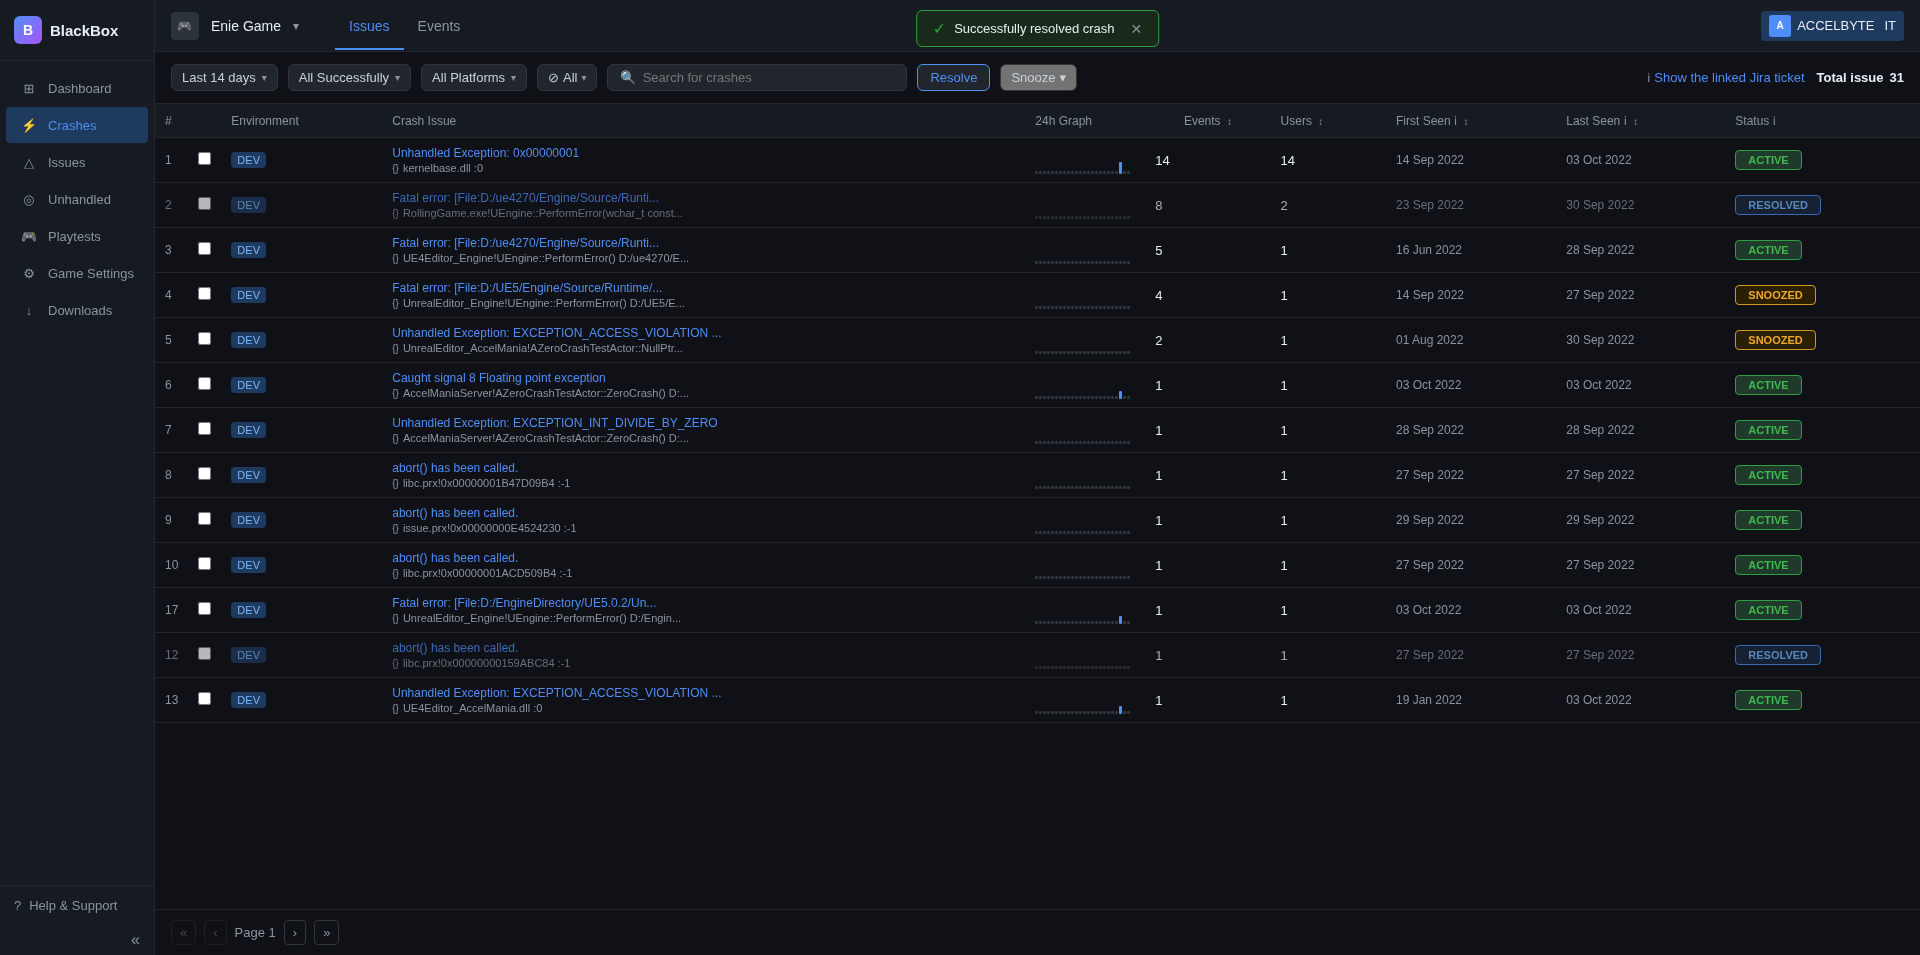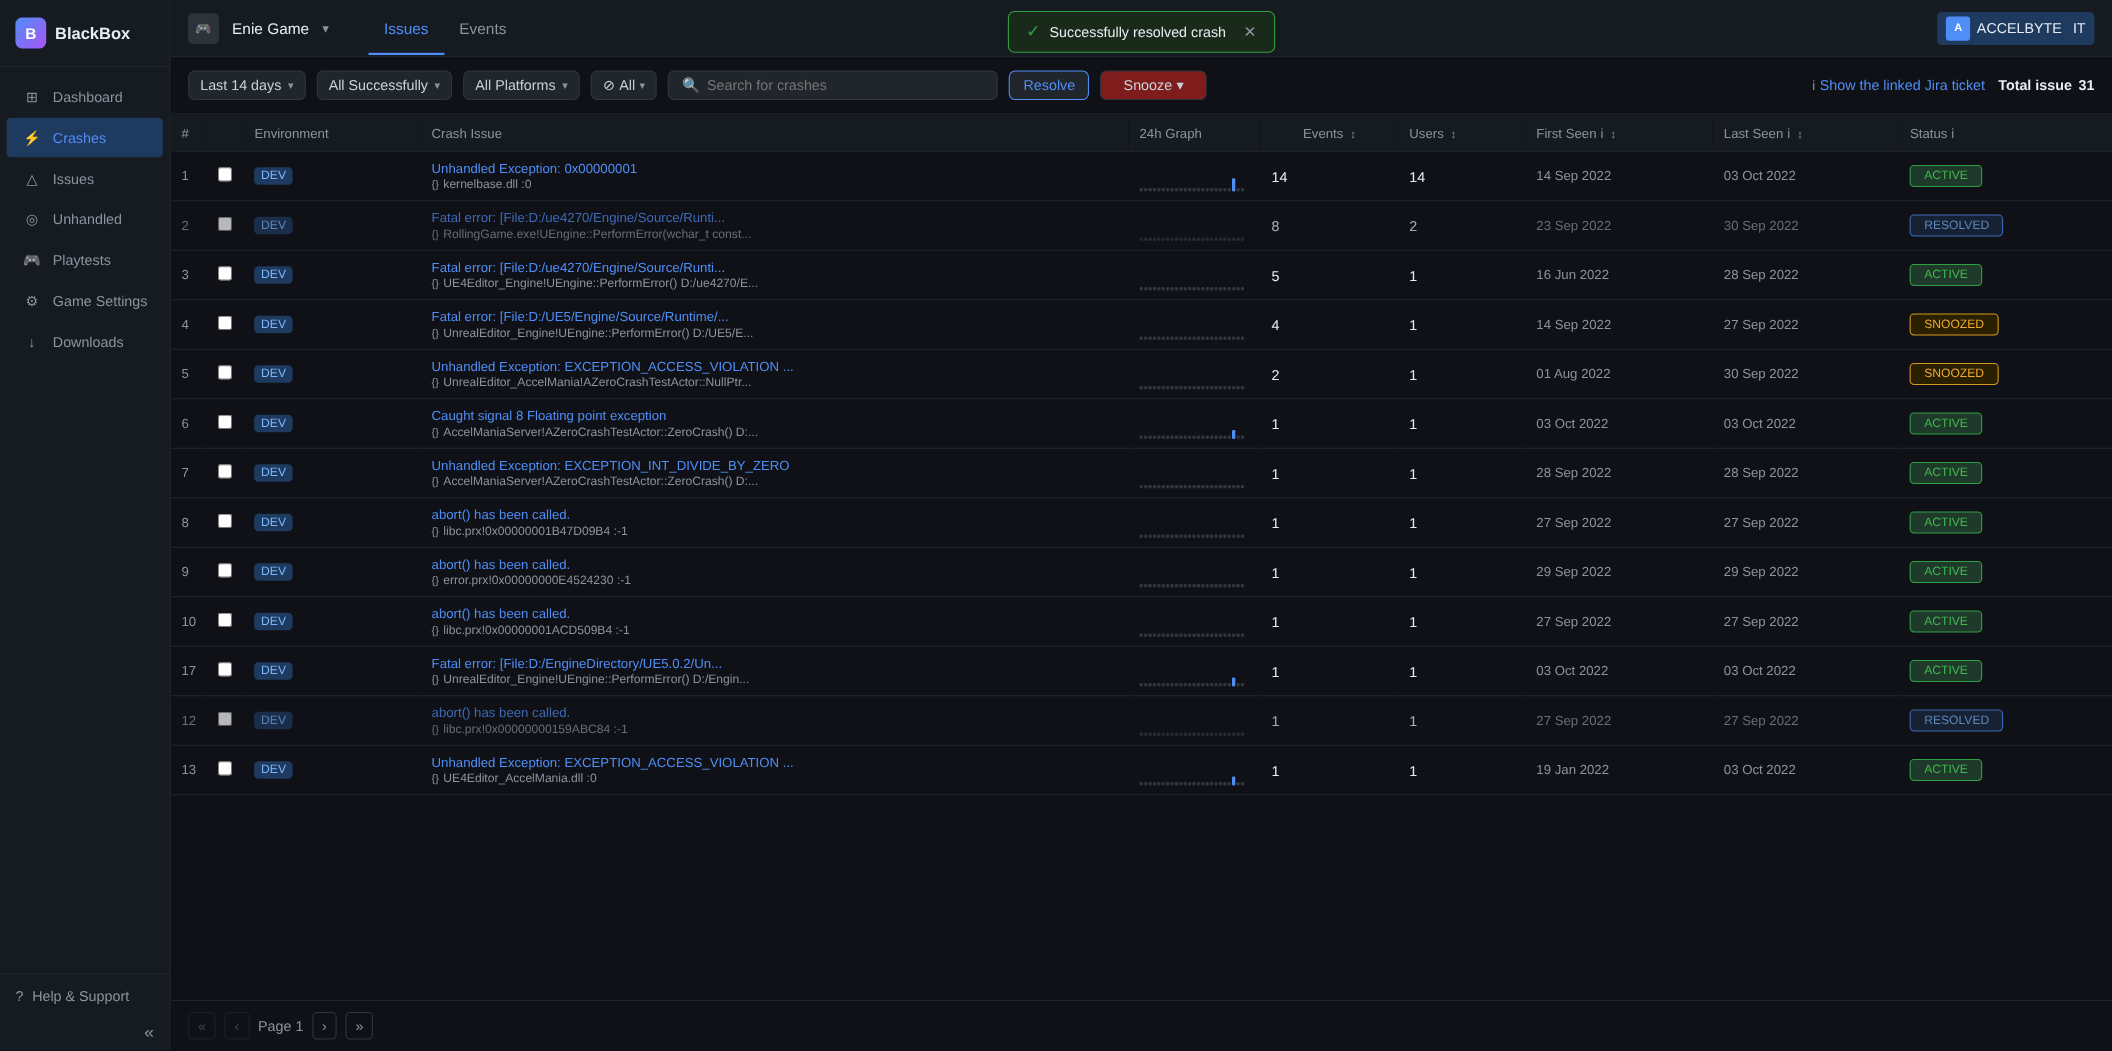--- a/index.html
+++ b/index.html
@@ -46,21 +46,21 @@
 
     
     .toolbar { padding: 12px 16px; display: flex; align-items: center; gap: 10px; border-bottom: 1px solid #21262d; background: #0f1117; }
     .toolbar-right { margin-left: auto; display: flex; align-items: center; gap: 12px; }
     .filter-btn { display: flex; align-items: center; gap: 6px; background: #21262d; border: 1px solid #30363d; border-radius: 6px; padding: 5px 10px; color: #c9d1d9; cursor: pointer; font-size: 13px; }
     .filter-chevron { color: #8b949e; font-size: 10px; }
     .search-box { display: flex; align-items: center; gap: 6px; background: #21262d; border: 1px solid #30363d; border-radius: 6px; padding: 5px 12px; color: #8b949e; font-size: 13px; flex: 1; max-width: 300px; }
     .filter-all { display: flex; align-items: center; gap: 4px; background: #21262d; border: 1px solid #30363d; border-radius: 6px; padding: 5px 10px; color: #c9d1d9; cursor: pointer; font-size: 13px; }
     .action-btn { background: #21262d; border: 1px solid #30363d; border-radius: 6px; padding: 5px 12px; color: #c9d1d9; cursor: pointer; font-size: 13px; }
     .action-btn.resolve { color: #4f8ef7; border-color: #4f8ef7; }
-    .snooze-btn { display: flex; align-items: center; gap: 4px; background: #7f1d1d; border: 1px solid #30363d; border-radius: 6px; padding: 5px 20px; color: #c9d1d9; cursor: pointer; font-size: 13px; }
+    .snooze-btn { display: flex; align-items: center; gap: 4px; background: #737373; border: 1px solid #30363d; border-radius: 6px; padding: 5px 10px; color: #c9d1d9; cursor: pointer; font-size: 13px; }
     .total-issue { display: flex; align-items: center; gap: 6px; color: #8b949e; font-size: 13px; }
     .total-issue span { color: #e6edf3; font-weight: 600; }
     .jira-link { display: flex; align-items: center; gap: 4px; color: #4f8ef7; font-size: 13px; cursor: pointer; }
     .info-icon { color: #8b949e; font-size: 12px; }
 
     
     .table-container { flex: 1; overflow-y: auto; }
     table { width: 100%; border-collapse: collapse; }
     thead th { background: #161b22; color: #8b949e; font-size: 12px; font-weight: 500; padding: 8px 10px; text-align: left; border-bottom: 1px solid #21262d; position: sticky; top: 0; z-index: 10; white-space: nowrap; }
     thead th.sortable { cursor: pointer; }
@@ -73,21 +73,21 @@
     .crash-title { color: #4f8ef7; font-size: 12px; cursor: pointer; white-space: nowrap; overflow: hidden; text-overflow: ellipsis; max-width: 350px; display: block; }
     .crash-sub { color: #8b949e; font-size: 11px; display: flex; align-items: center; gap: 4px; margin-top: 2px; white-space: nowrap; overflow: hidden; text-overflow: ellipsis; max-width: 350px; }
     .crash-sub-icon { color: #8b949e; font-size: 10px; }
     .graph-cell { width: 120px; }
     .mini-graph { display: flex; align-items: flex-end; gap: 1px; height: 28px; }
     .mini-bar { width: 3px; background: #30363d; border-radius: 1px; }
     .mini-bar.active { background: #4f8ef7; }
     .events-count { font-size: 13px; color: #e6edf3; font-weight: 500; }
     .users-count { font-size: 13px; color: #e6edf3; }
     .date-text { color: #8b949e; font-size: 12px; white-space: nowrap; }
-    .status-badge { border-radius: 4px; padding: 3px 12px; font-size: 11px; font-weight: 400; display: inline-block; }
+    .status-badge { border-radius: 4px; padding: 3px 12px; font-size: 11px; font-weight: 700; display: inline-block; }
     .status-active { background: #1f3a2a; color: #3fb950; border: 1px solid #2ea043; }
     .status-resolved { background: #1a2a3f; color: #79b8ff; border: 1px solid #4f8ef7; }
     .status-snoozed { background: #2a2000; color: #f0a830; border: 1px solid #d29922; }
     .sort-icon { font-size: 10px; margin-left: 3px; }
 
     
     .pagination { padding: 10px 16px; border-top: 1px solid #21262d; display: flex; align-items: center; gap: 8px; background: #0f1117; }
     .page-btn { background: transparent; border: 1px solid #30363d; border-radius: 4px; padding: 4px 8px; color: #8b949e; cursor: pointer; font-size: 13px; }
     .page-btn.disabled { opacity: 0.4; cursor: not-allowed; }
     .page-text { color: #8b949e; font-size: 13px; }
@@ -645,21 +645,21 @@
       <td class="row-check">
         <input type="checkbox" style="">
       </td>
       <td>
         <span class="env-badge">DEV</span>
       </td>
       <td>
         <a class="crash-title">abort() has been called.</a>
         <div class="crash-sub">
           <span class="crash-sub-icon">{}</span>
-          <span>error.prx!0x00000000E4524230 :-1</span>
+          <span>issue.prx!0x00000000E4524230 :-1</span>
         </div>
       </td>
       <td class="graph-cell">
                 <div class="mini-graph">
                   <div class="mini-bar" style="height:3px"></div>
                   <div class="mini-bar" style="height:3px"></div>
                   <div class="mini-bar" style="height:3px"></div>
                   <div class="mini-bar" style="height:3px"></div>
                   <div class="mini-bar" style="height:3px"></div>
                   <div class="mini-bar" style="height:3px"></div>

